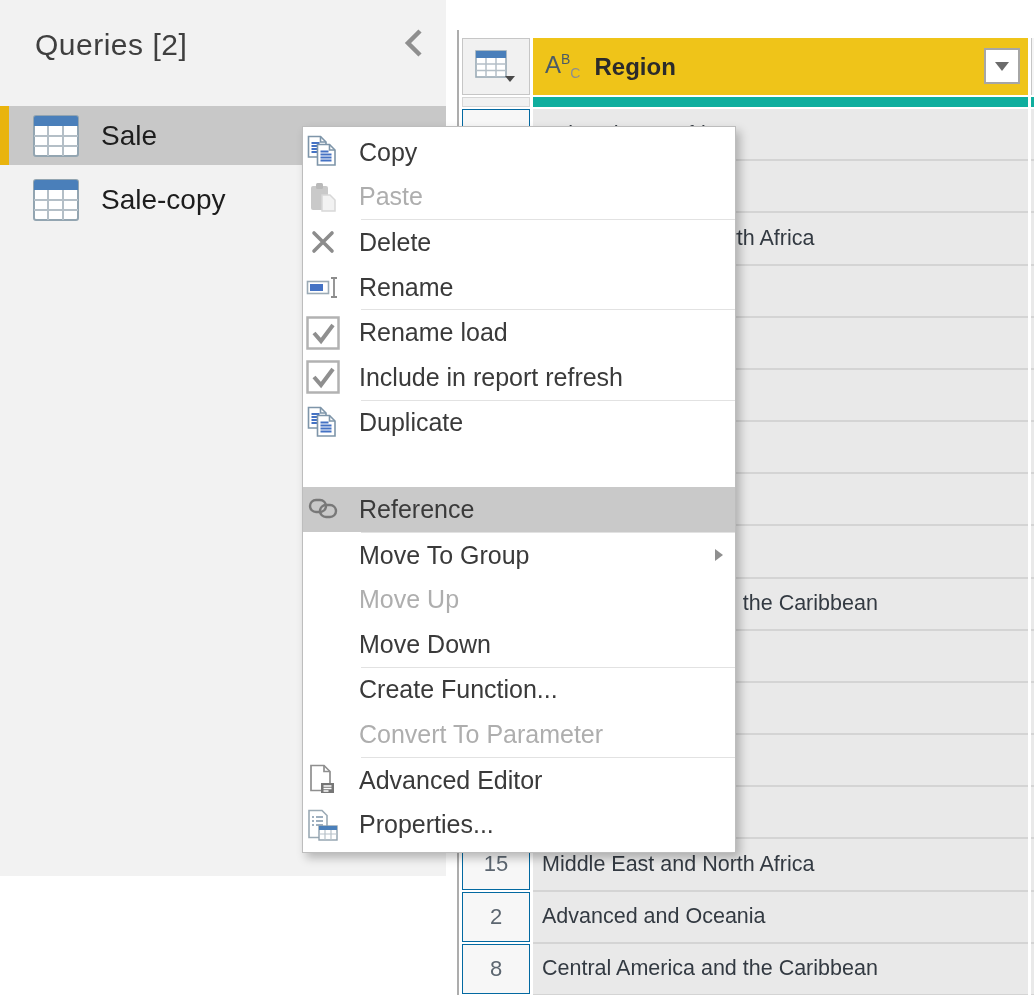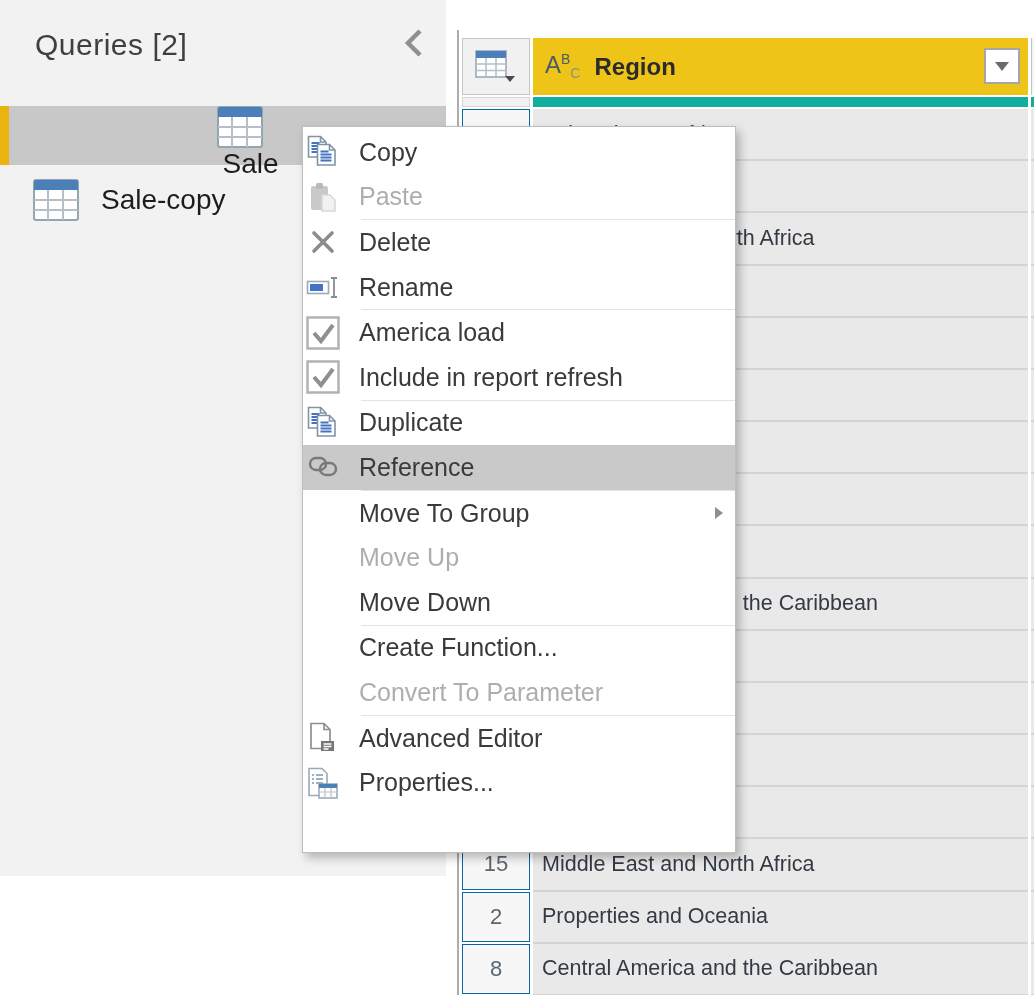--- a/index.html
+++ b/index.html
@@ -15,21 +15,21 @@
     font-family:"Liberation Sans","DejaVu Sans",sans-serif;
   }
   
   .sidebar{position:absolute;left:0;top:0;width:446px;height:876px;background:var(--sidebar_bg);}
   .sidebar-header{display:flex;justify-content:space-between;align-items:center;padding:26px 18px 0 35px;}
   .sidebar-title{font-size:30px;font-weight:300;color:#3f3f3f;letter-spacing:.5px;}
   .collapse-btn{background:none;border:none;cursor:pointer;padding:2px;}
   .query-list{position:absolute;top:106px;left:0;right:0;}
   .query-item{position:relative;display:flex;align-items:center;height:59px;margin-bottom:5px;padding-left:33px;cursor:pointer;}
   .query-item .sel-bar{position:absolute;left:0;top:0;bottom:0;width:9px;background:transparent;}
-  .query-item.selected{background:var(--selection_gray);flex-direction:column;}
+  .query-item.selected{background:var(--selection_gray);}
   .query-item.selected .sel-bar{background:var(--selected_query_bar_yellow);}
   .query-item svg{flex:none;}
   .query-label{margin-left:22px;font-size:28px;color:#1d1d1d;}
   
   .table-area{position:absolute;left:456px;top:0;width:578px;height:995px;background:#fff;}
   .left-rule{position:absolute;left:1px;top:30px;width:2px;height:965px;background:#adadad;}
   .hdr-corner{position:absolute;left:6px;top:38px;width:68px;height:57px;background:#f1f1f1;
     border:1px solid #c6c6c6;display:flex;align-items:center;justify-content:center;cursor:pointer;}
   .hdr-region{position:absolute;left:77px;top:38px;width:495px;height:57px;background:var(--header_yellow);
     display:flex;align-items:center;padding-left:12px;cursor:pointer;}
@@ -51,21 +51,21 @@
   .tsliver{width:3px;margin-left:3px;background:var(--row_bg);border-bottom:2px solid #d4d4d4;flex:none;}
   
   .abc{display:inline-flex;line-height:1;align-items:flex-start;}
   .abc-a{font-size:24px;color:#4b5b66;}
   .abc-b{font-size:14px;color:#4b5b66;margin-top:-1px;}
   .abc-c{font-size:14px;color:#8e8e8e;margin-top:13px;}
   
   .context-menu{position:absolute;left:302px;top:126px;width:434px;height:727px;background:#fff;
     border:1px solid #bdbdbd;box-shadow:4px 5px 9px rgba(0,0,0,.25);z-index:10;padding:3px 0;}
   .menu-item{position:relative;display:flex;align-items:center;height:44.6px;cursor:pointer;}
-  .menu-item.hovered{background:var(--menu_hover_gray);}
+  .menu-item.hovered{background:var(--menu_hover_gray);margin-top:42px;}
   .menu-icon{width:40px;height:40px;display:flex;align-items:center;justify-content:center;flex:none;}
   .menu-label{margin-left:16px;font-size:25px;color:var(--menu_text);white-space:nowrap;}
   .menu-item.disabled{cursor:default;align-items:center;}
   .menu-item.disabled .menu-label{color:var(--disabled_text);}
   .menu-sep{height:1px;background:#e2e2e2;margin-left:58px;}
   .submenu-arrow{position:absolute;right:12px;width:0;height:0;
     border-top:6px solid transparent;border-bottom:6px solid transparent;border-left:8px solid #8f8f8f;}
 </style>
 </head>
 <body>
@@ -199,21 +199,21 @@
         <div class="tcell"></div>
         <div class="tsliver"></div>
       </div>
       <div class="trow">
         <div class="tnum">15</div>
         <div class="tcell">Middle East and North Africa</div>
         <div class="tsliver"></div>
       </div>
       <div class="trow">
         <div class="tnum">2</div>
-        <div class="tcell">Properties and Oceania</div>
+        <div class="tcell">Advanced and Oceania</div>
         <div class="tsliver"></div>
       </div>
       <div class="trow">
         <div class="tnum">8</div>
         <div class="tcell">Central America and the Caribbean</div>
         <div class="tsliver"></div>
       </div>
     </div>
 </main>
 
@@ -263,21 +263,21 @@
       <span class="menu-label">Rename</span>
     </div>
     <div class="menu-sep"></div>
     <div class="menu-item">
       <span class="menu-icon">
         <svg width="34" height="34" viewBox="0 0 34 34">
     <rect x="1.5" y="1.5" width="31" height="31" fill="#fff" stroke="#b2b2b2" stroke-width="2.5"></rect>
     <path d="M8 17 l7 8 L27 9" stroke="#8f8f8f" stroke-width="4" fill="none"></path>
   </svg>
       </span>
-      <span class="menu-label">America load</span>
+      <span class="menu-label">Rename load</span>
     </div>
     <div class="menu-item">
       <span class="menu-icon">
         <svg width="34" height="34" viewBox="0 0 34 34">
     <rect x="1.5" y="1.5" width="31" height="31" fill="#fff" stroke="#b2b2b2" stroke-width="2.5"></rect>
     <path d="M8 17 l7 8 L27 9" stroke="#8f8f8f" stroke-width="4" fill="none"></path>
   </svg>
       </span>
       <span class="menu-label">Include in report refresh</span>
     </div>

